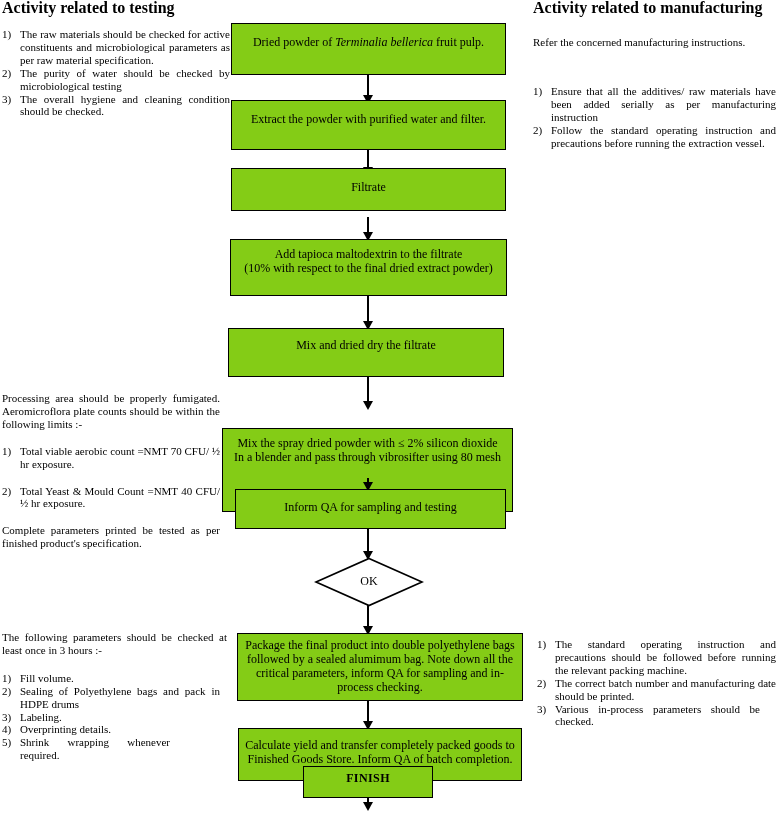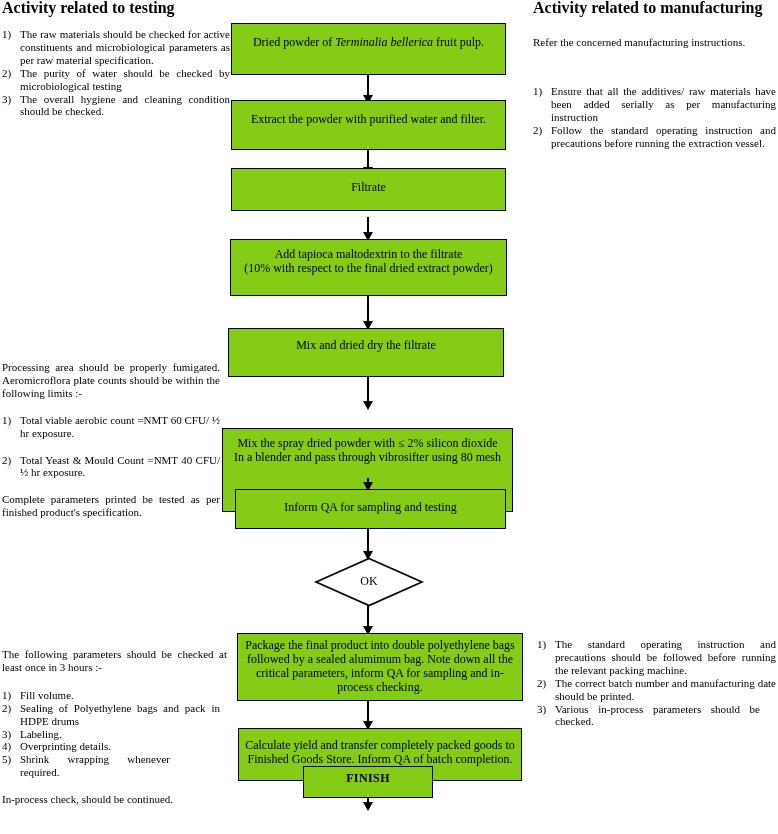--- a/index.html
+++ b/index.html
@@ -44,38 +44,37 @@
 <div class="side" style="left:2px;top:1px;width:228px;">
   <p class="side-title" style="margin-bottom:13px;">Activity related to testing</p>
   <ol class="numlist">
     <li class="item">The raw materials should be checked for active constituents and microbiological parameters as per raw material specification.</li>
     <li class="item">The purity of  water should be checked by microbiological testing</li>
     <li class="item">The overall hygiene and cleaning condition should be checked.</li>
   </ol>
 </div>
 
 <div class="side" style="left:2px;top:361px;width:218px;">
-  <p class="para" style="margin-bottom:14px;">Processing area should be properly fumigated.  Aeromicroflora plate counts should be within the following limits :-</p>
+  <p class="para" style="margin-bottom:14px;margin-top:31px;">Processing area should be properly fumigated.  Aeromicroflora plate counts should be within the following limits :-</p>
   <ol class="numlist spaced">
-    <li class="item">Total viable aerobic count  =NMT 60 CFU/ ½ hr exposure.</li>
+    <li class="item">Total viable aerobic count  =NMT 70 CFU/ ½ hr exposure.</li>
     <li class="item">Total Yeast &amp; Mould Count =NMT 40 CFU/ ½ hr exposure.</li>
   </ol>
   <p class="para">Complete parameters printed be tested as per finished product's specification.</p>
 </div>
 
 <div class="side" style="left:2px;top:631px;width:225px;">
-  <p class="para" style="margin-bottom:15px;margin-top:17px;">The following parameters should be checked at least once in 3 hours :-</p>
+  <p class="para" style="margin-bottom:15px;">The following parameters should be checked at least once in 3 hours :-</p>
   <ol class="numlist">
     <li class="item">Fill volume.</li>
     <li class="item" style="width:200px;">Sealing of Polyethylene bags and pack in HDPE drums</li>
     <li class="item">Labeling.</li>
     <li class="item">Overprinting details.</li>
     <li class="item" style="width:150px;">Shrink wrapping whenever required.</li>
   </ol>
-  <p class="para" style="margin-top:14px;">In-process check, should be continued.</p>
 </div>
 
 <div class="side" style="left:533px;top:1px;width:243px;">
   <p class="side-title" style="margin-bottom:21px;">Activity related to manufacturing</p>
   <p class="para" style="margin-bottom:36px;">Refer the concerned manufacturing instructions.</p>
   <ol class="numlist">
     <li class="item">Ensure that all the additives/ raw materials have been added serially as per manufacturing instruction</li>
     <li class="item">Follow the standard operating instruction and precautions before running the extraction vessel.</li>
   </ol>
 </div>

